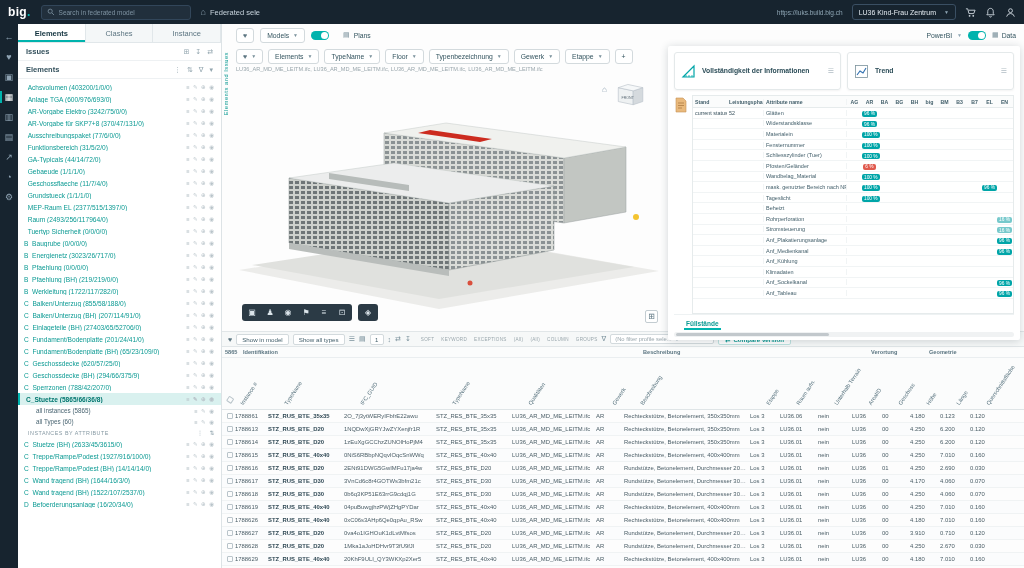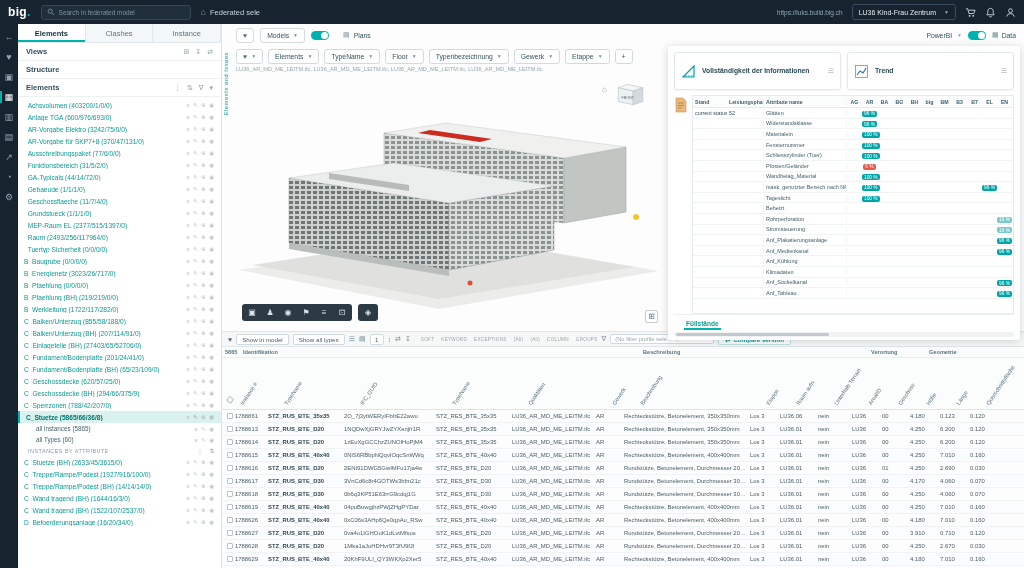--- a/index.html
+++ b/index.html
@@ -167,29 +167,26 @@
       <div class="ric">⚙</div>
     </div>
 
   <div class="leftpanel">
     <div class="tabs">
       <div class="tab active">Elements</div>
       <div class="tab">Clashes</div>
       <div class="tab">Instance</div>
     </div>
     <div class="sectionrow">
-      <span>Views</span>
+      <span>Issues</span>
       <span class="sicons">
           <span>⊞</span>
           <span>↧</span>
           <span>⇄</span>
         </span>
-    </div>
-    <div class="sectionrow">
-      <span>Structure</span>
     </div>
     <div class="sectionrow">
       <span>Elements</span>
       <span class="sicons">
           <span>⋮</span>
           <span>⇅</span>
           <span>∇</span>
           <span>▾</span>
         </span>
     </div>

